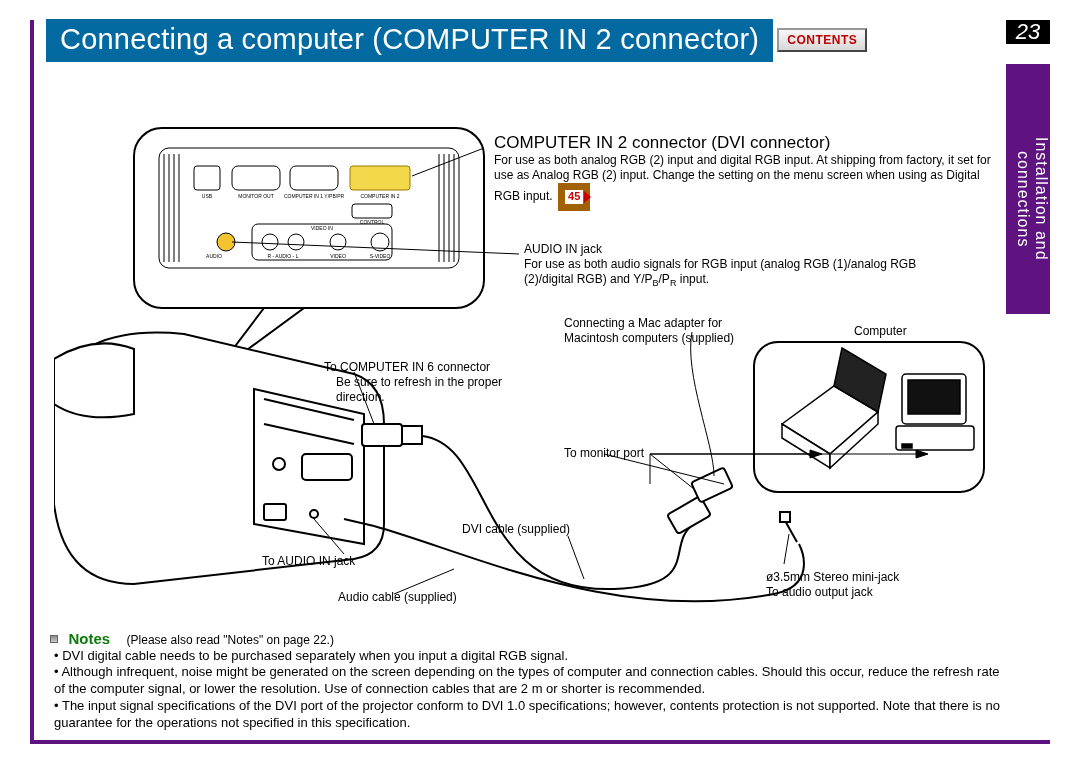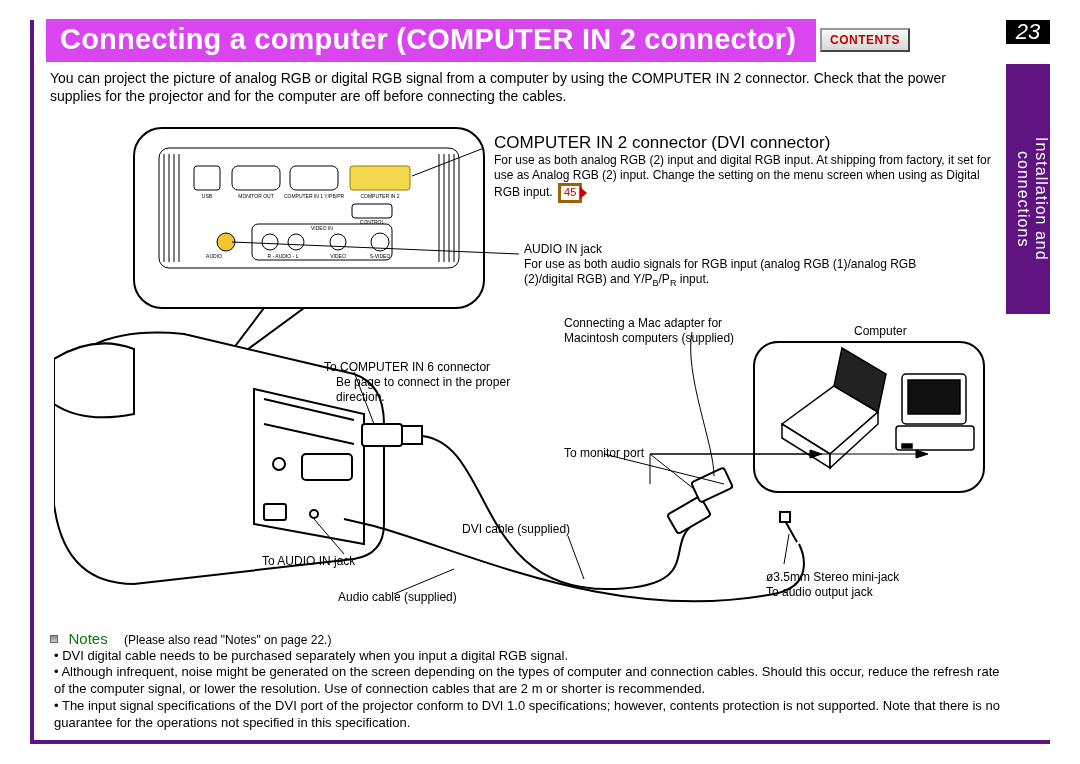--- a/index.html
+++ b/index.html
@@ -22,25 +22,25 @@
     padding-bottom: 10px;
   }
   .title-bar {
     display: flex;
     align-items: center;
     margin-left: 12px;
     margin-right: 0;
     height: 40px;
   }
   .title-box {
-    background: #d946ef;
+    background: #0369a1;
     color: #fff;
     font-size: 29px;
-    padding: 4px 20px 6px 14px;
-    font-weight: 700;
+    padding: 4px 14px 6px 14px;
+    font-weight: 400;
     letter-spacing: 0.2px;
   }
   .contents-btn {
     margin-left: 4px;
     border: 2px outset #999;
     background: linear-gradient(#f8f8f8,#d8d8d8);
     color: #c00000;
     font-size: 12px;
     font-weight: bold;
     padding: 3px 8px;
@@ -88,47 +88,47 @@
     height: 500px;
   }
   .callout {
     position: absolute;
     font-size: 12px;
     line-height: 1.25;
     color: #000;
   }
   .xref {
     display: inline-block;
-    border: 3px solid #a16207;
+    border: 7px solid #a16207;
     color: #c00;
     font-size: 11px;
     padding: 0 3px;
     margin-left: 2px;
-    font-weight: normal;
+    font-weight: bold;
     position: relative;
   }
   .xref::after{
     content:"";
     position:absolute;
     right:-8px; top:50%;
     transform:translateY(-50%);
     border-left:7px solid #c00;
     border-top:6px solid transparent;
     border-bottom:6px solid transparent;
   }
   .notes-block {
     position: absolute;
     left: 16px;
     bottom: 8px;
     right: 50px;
   }
   .notes-heading {
     color: #0a7a0a;
     font-size: 15px;
-    font-weight: 400;
+    font-weight: 700;
     display: inline-block;
   }
   .notes-sub {
     font-size: 12px;
     margin-left: 12px;
   }
   .notes-list {
     margin-left: 4px;
     font-size: 13px;
     line-height: 1.3;
@@ -154,21 +154,20 @@
 
 <div class="page">
   <div class="title-bar">
     <div class="title-box">Connecting a computer (COMPUTER IN 2 connector)</div>
     <button class="contents-btn">CONTENTS</button>
   </div>
   <div class="page-num-box">23</div>
   <div class="section-tab" style="white-space:pre-line">Installation and
 connections</div>
 
-  <div class="intro">You can project the picture of analog RGB or digital RGB signal from a computer by using the COMPUTER IN 2 connector. Check that the power supplies for the projector and for the computer are off before connecting the cables.</div>
 
   <div class="diagram-area">
 
     <svg class="diagram-svg" width="960" height="500" viewBox="0 0 960 500">
 
       <g stroke="#000" stroke-width="2" fill="#fff">
         <rect x="80" y="4" width="350" height="180" rx="28"></rect>
       </g>
       <g stroke="#000" stroke-width="1" fill="none">
         <rect x="105" y="24" width="300" height="120" rx="10"></rect>
@@ -291,21 +290,21 @@
     <div class="callout" style="left:470px; top:118px; width:440px;">
       <div>AUDIO IN jack</div>
       <span>For use as both audio signals for RGB input (analog RGB (1)/analog RGB (2)/digital RGB) and Y/P</span><span class="sub">B</span><span>/P</span><span class="sub">R</span><span> input.</span>
     </div>
 
     <div class="callout" style="left:510px; top:192px; width:200px;">Connecting a Mac adapter for Macintosh computers (supplied)</div>
     <div class="callout" style="left:800px; top:200px;">Computer</div>
 
     <div class="callout" style="left:270px; top:236px; width:230px;">
       <div>To COMPUTER IN 6 connector</div>
-      <div style="margin-left:12px;">Be page to connect in the proper direction.</div>
+      <div style="margin-left:12px;">Be sure to refresh in the proper direction.</div>
     </div>
 
     <div class="callout" style="left:510px; top:322px;">To monitor port</div>
     <div class="callout" style="left:408px; top:398px;">DVI cable (supplied)</div>
     <div class="callout" style="left:208px; top:430px;">To AUDIO IN jack</div>
     <div class="callout" style="left:250px; top:466px;margin-left:34px;">Audio cable (supplied)</div>
     <div class="callout" style="left:712px; top:446px;">
       <div>ø3.5mm Stereo mini-jack</div>
       <div>To audio output jack</div>
     </div>

